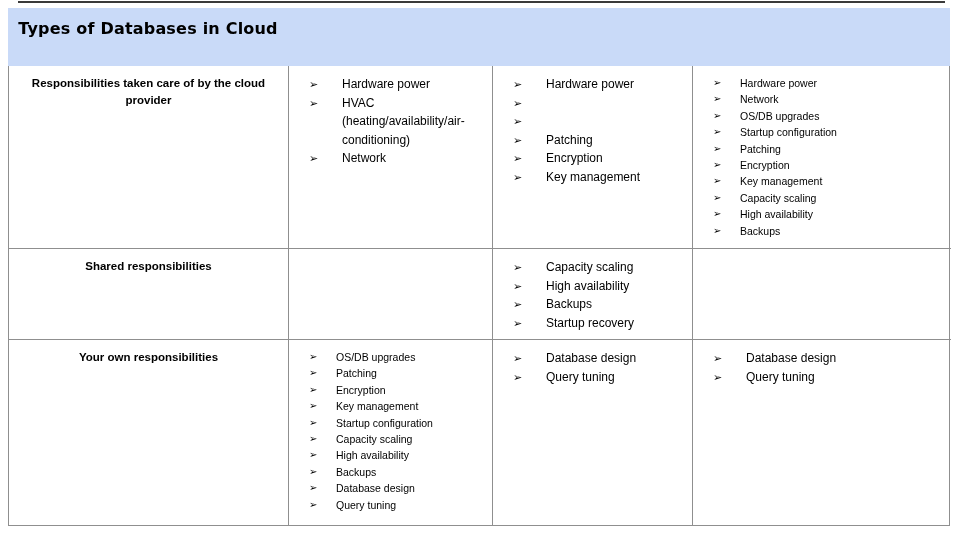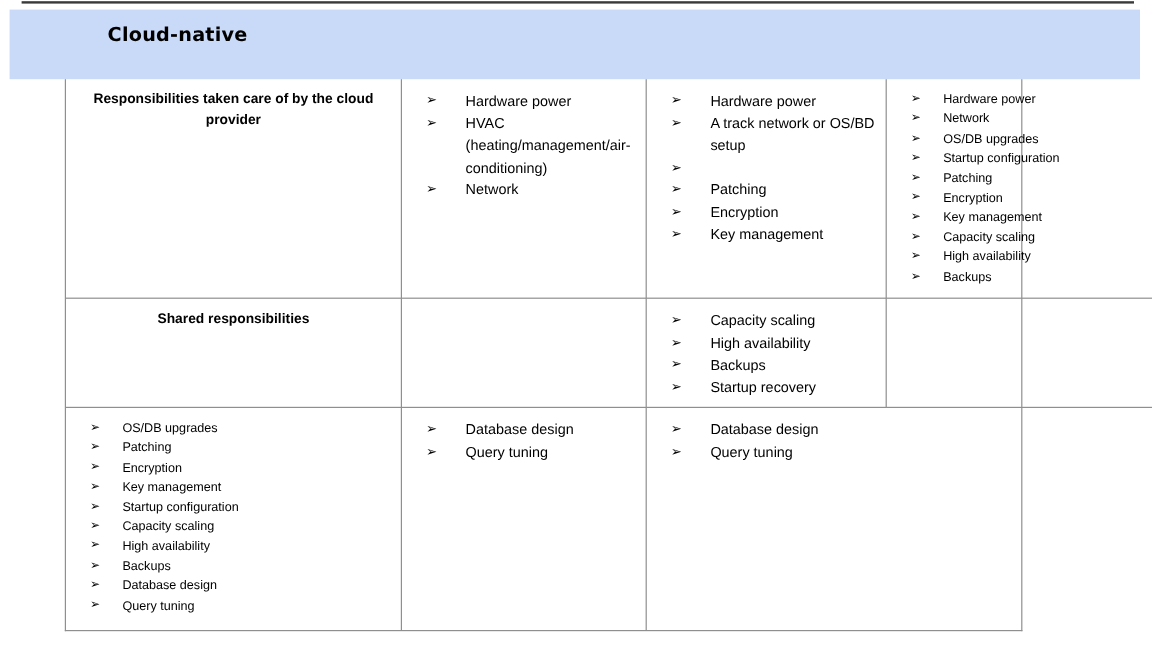--- a/index.html
+++ b/index.html
@@ -28,21 +28,21 @@
   }
   .header-cell{
     text-align:center;padding-top:11px;white-space:nowrap;
     letter-spacing:0.2px;
   }
   
   .body-table{
     display:grid;grid-template-columns:280px 204px 200px 258px;
     grid-template-rows:183px 91px 185px;
     border:1px solid var(--border);border-top:none;
-    box-sizing:border-box;width:798px;margin-left:46px;
+    box-sizing:border-box;width:942px;
   }
   .cell{
     box-sizing:border-box;overflow:hidden;
     border-right:1px solid var(--border);
     border-bottom:1px solid var(--border);
   }
   .cell.last-col{border-right:none;}
   .cell.last-row{border-bottom:none;}
   .label-cell{
     text-align:center;font-weight:bold;font-size:11.5px;
@@ -66,51 +66,50 @@
   }
 </style>
 </head>
 <body>
 
 <div class="top-rule"></div>
 
 <div class="sheet">
 
   <div class="header-band">
-    <div class="header-cell">Cloud-native</div>
+    <div class="header-cell">Types of Databases in Cloud</div>
   </div>
 
   <div class="body-table">
 
   <div class="cell label-cell">Responsibilities taken care of by the cloud provider</div>
       <div class="cell">
         <ul class="bullet-list">
           <li>
             <span class="bullet">➢</span>
             <span class="item-text">Hardware power</span>
           </li>
           <li>
             <span class="bullet">➢</span>
-            <span class="item-text">HVAC (heating/management/air-conditioning)</span>
+            <span class="item-text">HVAC (heating/availability/air-conditioning)</span>
           </li>
           <li>
             <span class="bullet">➢</span>
             <span class="item-text">Network</span>
           </li>
         </ul>
       </div>
       <div class="cell">
         <ul class="bullet-list">
           <li>
             <span class="bullet">➢</span>
             <span class="item-text">Hardware power</span>
           </li>
           <li>
             <span class="bullet">➢</span>
-            <span class="item-text">A track network or OS/BD setup</span>
           </li>
           <li>
             <span class="bullet">➢</span>
           </li>
           <li>
             <span class="bullet">➢</span>
             <span class="item-text">Patching</span>
           </li>
           <li>
             <span class="bullet">➢</span>
@@ -182,20 +181,21 @@
             <span class="bullet">➢</span>
             <span class="item-text">Backups</span>
           </li>
           <li>
             <span class="bullet">➢</span>
             <span class="item-text">Startup recovery</span>
           </li>
         </ul>
       </div>
       <div class="cell last-col"></div>
+      <div class="cell label-cell last-row">Your own responsibilities</div>
       <div class="cell last-row">
         <ul class="bullet-list small">
           <li>
             <span class="bullet">➢</span>
             <span class="item-text">OS/DB upgrades</span>
           </li>
           <li>
             <span class="bullet">➢</span>
             <span class="item-text">Patching</span>
           </li>

